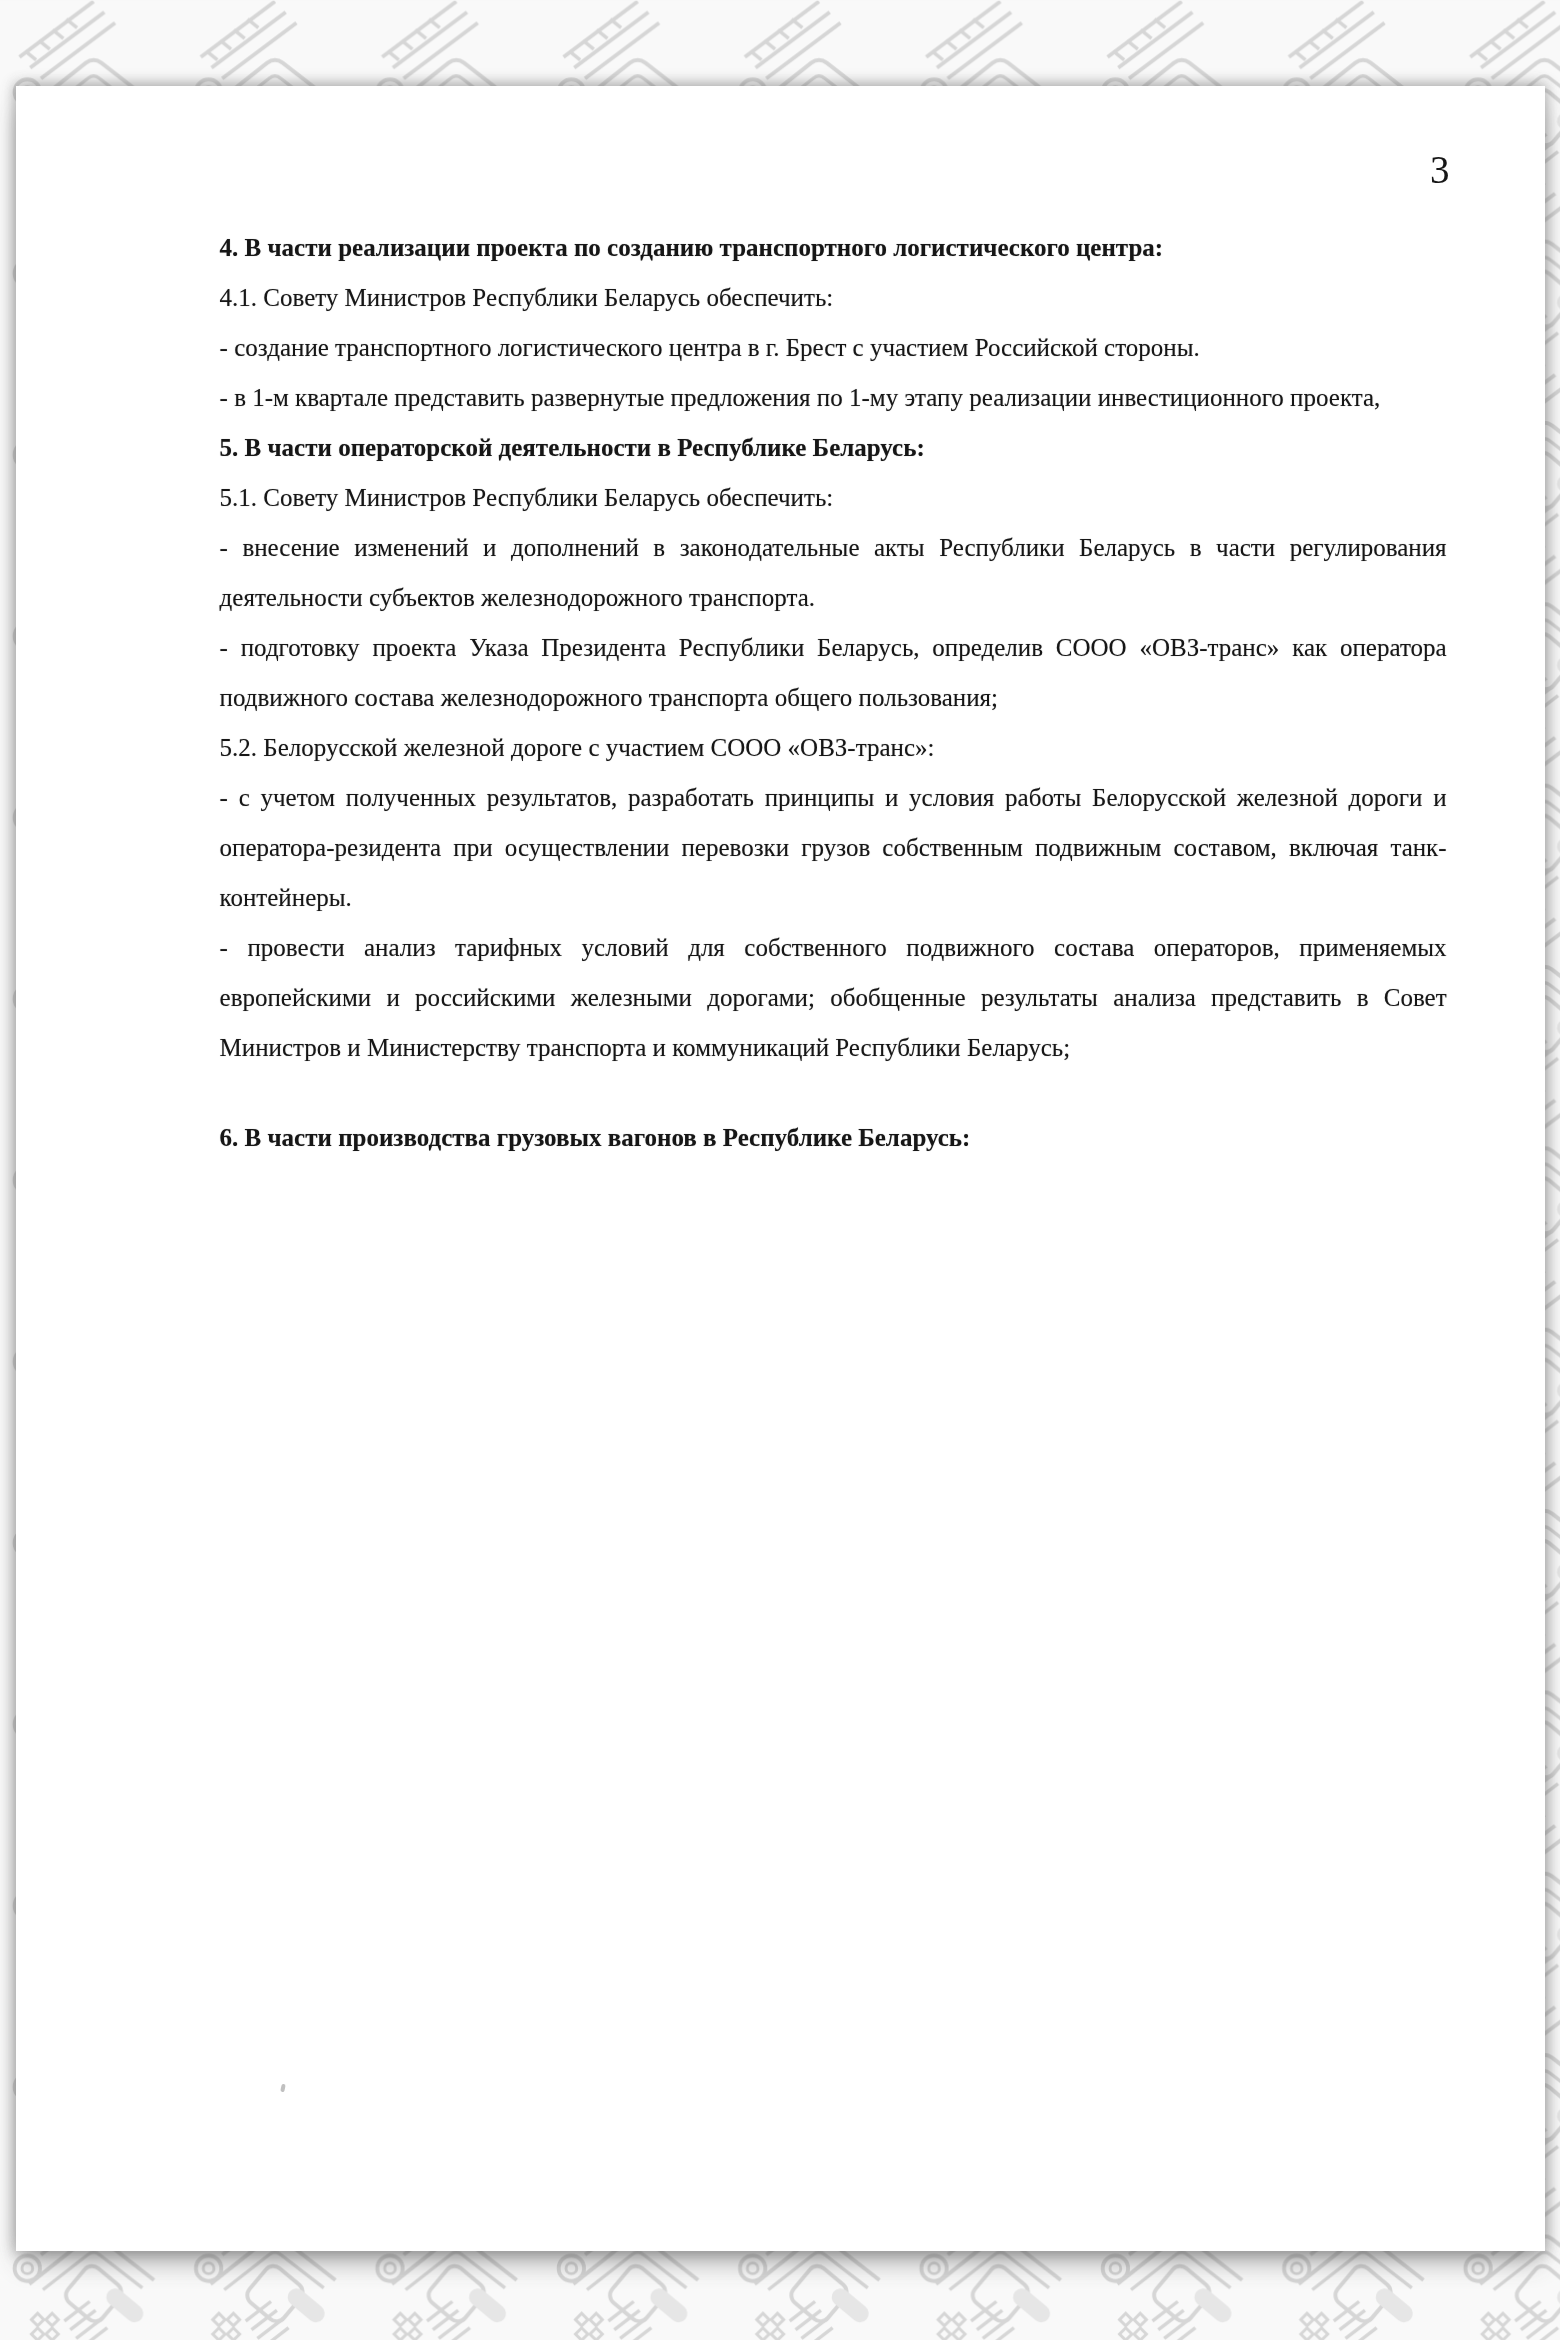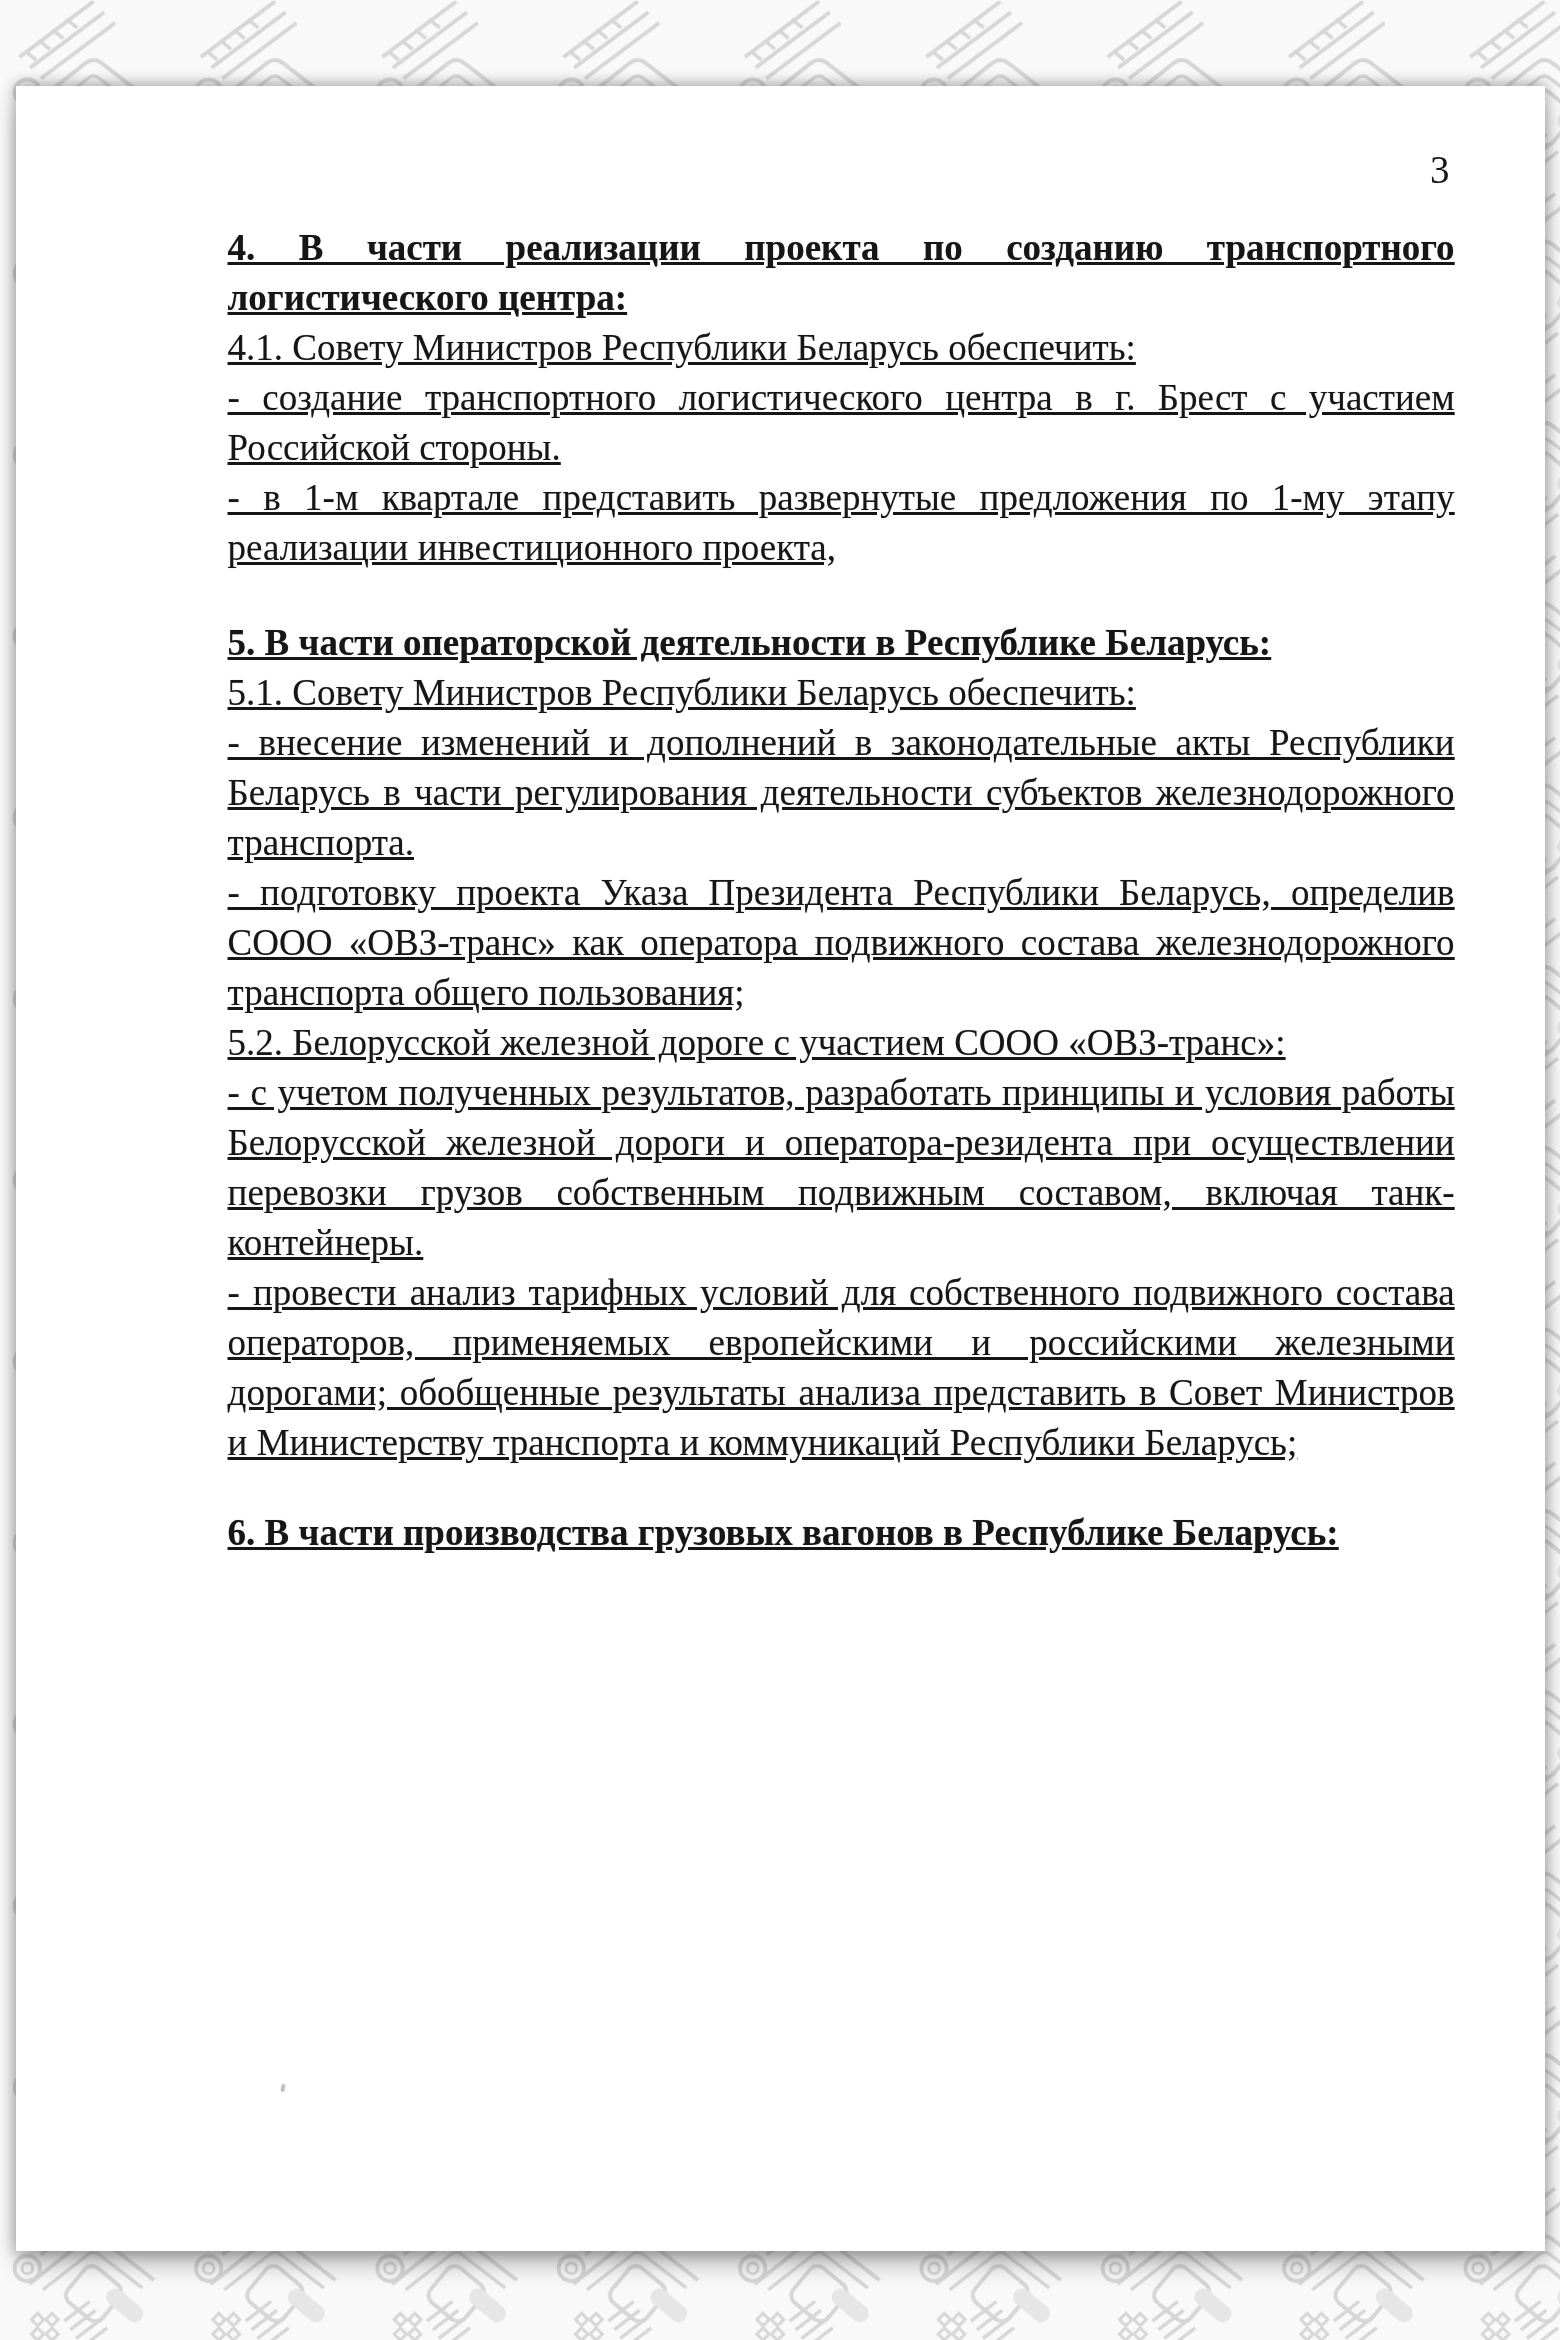--- a/index.html
+++ b/index.html
@@ -31,32 +31,31 @@
   .page-number {
     position: absolute;
     top: 62px; right: 95px;
     font-size: 39px;
     line-height: 43px;
     color: #161616;
   }
 
   .content {
     position: absolute;
-    left: 212px; top: 137px;
+    left: 204px; top: 137px;
     width: 1227px;
-    font-size: 37px;
+    font-size: 25px;
     line-height: 50px;
     color: #161616;
     text-align: justify;
     text-shadow: 0 0 1px rgba(25,25,25,0.38);
-    text-decoration: underline;
   }
   .content p { margin: 0; }
   .content p.h { font-weight: bold; }
-  .content p.gap-lg { margin-top: 45px; }
+  .content p.gap-lg { }
   .content p.gap-sm { margin-top: 40px; }
 
   .speck {
     position: absolute;
     left: 265px; top: 1998px;
     width: 3.9px; height: 7.8px;
     background: #8d8d8d;
     opacity: 0.55;
     border-radius: 2px;
     transform: rotate(12deg);

